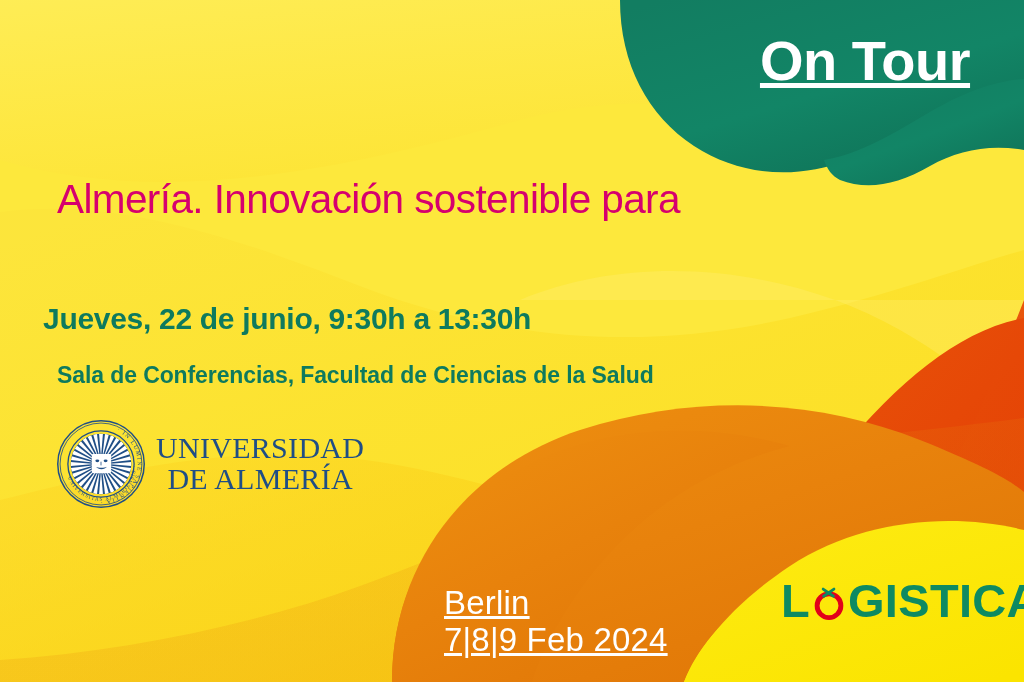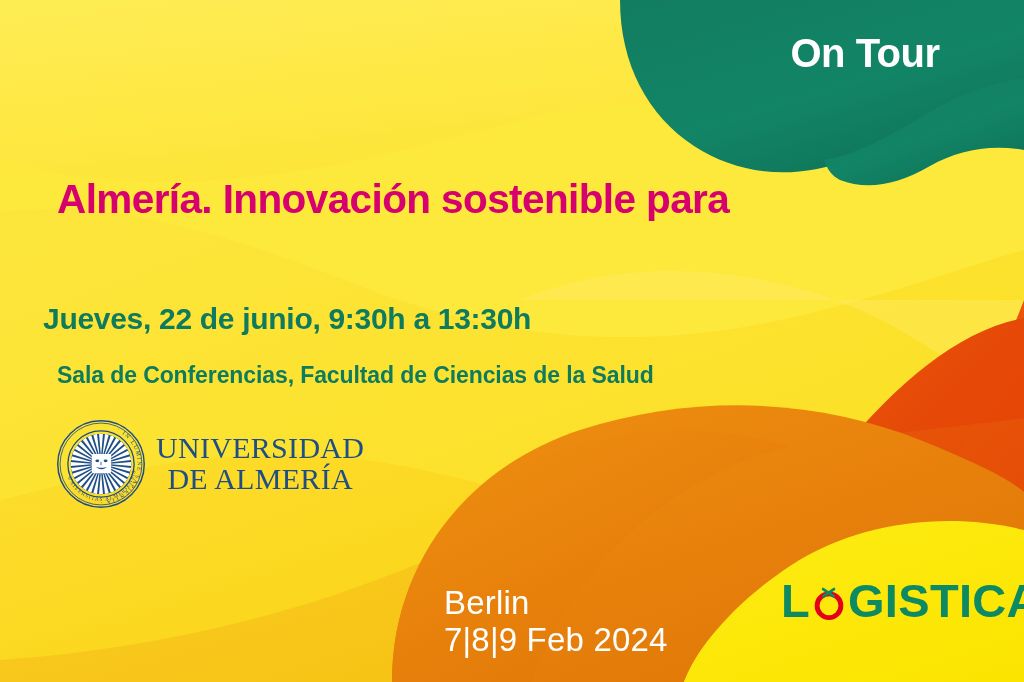--- a/index.html
+++ b/index.html
@@ -11,48 +11,49 @@
   #banner{
     position:relative;width:1024px;height:682px;overflow:hidden;
     background:linear-gradient(160deg,#FDEA4A 0%,#FDE53A 28%,#FCDF22 55%,#FBE206 78%,#FBE800 100%);
   }
   .layer{position:absolute;top:0;left:0;width:1024px;height:682px;}
   .layer svg{display:block;width:1024px;height:682px;}
 
   
   .headline{
     position:absolute;left:57px;top:176px;width:880px;
-    color:#D6006E;font-weight:bold;font-size:40.5px;line-height:1.16;
+    color:#D6006E;font-weight:normal;font-size:40.5px;line-height:1.16;
     letter-spacing:-0.6px;
   }
   .headline .l2{display:block;}
 
   .subtitle{
     position:absolute;left:43px;top:301px;width:860px;
     color:#0E7A5E;font-weight:bold;font-size:30px;line-height:1.2;
     letter-spacing:-0.3px;
   }
   .venue{
     position:absolute;left:57px;top:361px;width:880px;
     color:#0E7A5E;font-weight:bold;font-size:23px;line-height:1.25;
     letter-spacing:-0.1px;
   }
 
   
   .ontour{
     position:absolute;left:735px;top:33px;width:260px;
-    color:#FFFFFF;font-weight:bold;font-size:40px;line-height:1;
-    letter-spacing:-0.5px;text-align:center;
+    color:#FFFFFF;font-weight:bold;font-size:56px;line-height:1;
+    letter-spacing:-0.5px;text-align:center;text-decoration:underline;
   }
 
   
   .berlin{
     position:absolute;left:444px;top:585px;width:300px;
     color:#FFFFFF;font-size:33px;line-height:1.12;font-weight:normal;
     letter-spacing:0.2px;
+    text-decoration:underline;
   }
   .berlin .city{display:block;}
   .berlin .dates{display:block;}
 
   
   .ual{position:absolute;left:55px;top:418px;display:flex;align-items:center;gap:9px;}
   .ual-seal{width:92px;height:92px;flex:0 0 auto;}
   .ual-words{
     color:#1F4E86;font-family:"Liberation Serif", serif;
     font-size:30px;line-height:1.03;letter-spacing:0.3px;text-align:center;

